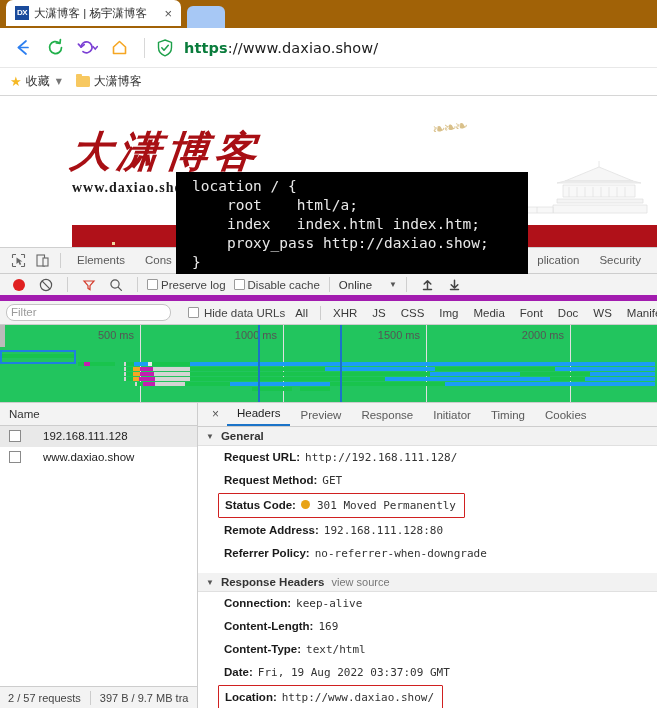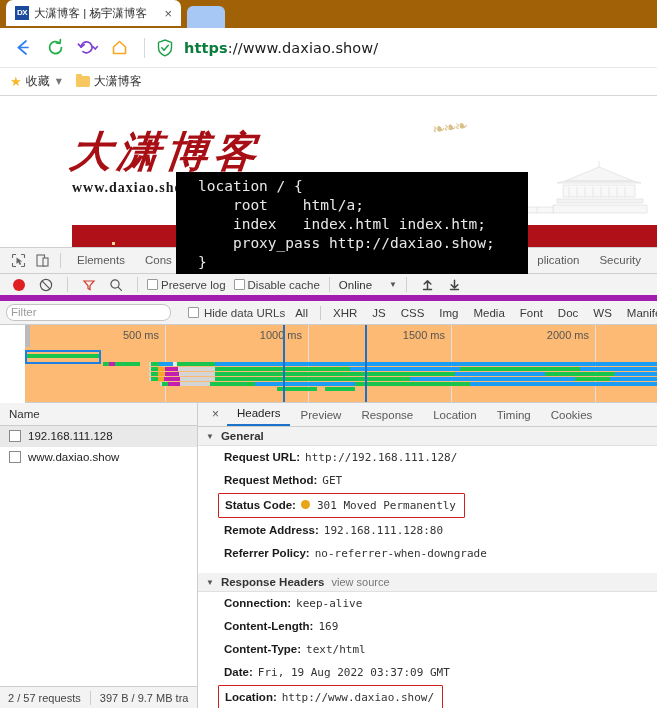--- a/index.html
+++ b/index.html
@@ -106,21 +106,21 @@
   }
   .redband:after{
     content:""; position:absolute; left:40px; bottom:2px; width:3px; height:3px;
     background:#f0d8a0;
   }
 
   
   .code-overlay {
     position: absolute; left: 176px; top: 172px; width: 352px; height: 102px;
     background: #000; z-index: 40;
-    padding: 5px 0 0 22px;
+    padding: 5px 0 0 16px;
     font-family: "DejaVu Sans Mono", monospace;
     font-size: 14.5px; line-height: 19px; color: #e8e8e8;
     white-space: pre; overflow: hidden;
   }
 
   
   .devtools {
     position: absolute; left: 0; top: 247px; width: 657px; height: 461px;
     background: #fff; border-top: 1px solid #cfcfcf;
     display: flex; flex-direction: column;
@@ -159,21 +159,21 @@
     width: 165px; height: 17px; border: 1px solid #c4c4c4; background: #fff;
     border-radius: 8px; font-size: 11.5px; color: #9a9a9a; padding: 0 4px;
     line-height: 15px; flex: none;
   }
   .f-chip { font-size: 11.5px; color: #3a3a3a; padding: 1px 5px; border-radius: 7px;
             white-space: nowrap; }
   .f-sep { width: 1px; height: 14px; background: #ccc; margin: 0 2px; flex:none; }
 
   .overview {
     height: 78px; position: relative; border-bottom: 1px solid #cdcdcd;
-    background: #fdba74; flex: none; overflow: hidden; margin-left: 25px;
+    background: #22c55e; flex: none; overflow: hidden;
   }
   .ov-tick { position: absolute; top: 0; width: 1px; height: 78px; background: #e0e0e0; }
   .ov-tick-lbl { position: absolute; top: 4px; font-size: 11px; color: #555;
                  transform: translateX(-100%); padding-right: 6px; }
   .ov-sel-left { position: absolute; left: 0; top: 0; width: 5px; height: 22px; background: #bbb; }
   .ov-line { position: absolute; width: 2px; top: 0; height: 78px; background: #1a73c8; }
   .ov-bar { position: absolute; height: 4px; }
   .ov-window {
     position: absolute; left: 0; top: 25px; width: 76px; height: 14px;
     border: 2px solid #1f7fe0; background: transparent;
@@ -181,21 +181,21 @@
 
   .lower { flex: 1; display: flex; min-height: 0; }
   .req-panel { width: 198px; border-right: 1px solid #cdcdcd; display: flex;
                flex-direction: column; min-width: 0; }
   .req-head {
     height: 23px; border-bottom: 1px solid #cdcdcd; background: #f3f3f3;
     font-size: 11.5px; color: #333; padding-left: 9px; line-height: 22px; flex: none;
   }
   .req-list { flex: 1; overflow: hidden; }
   .req-row {
-    height: 21px; display: flex; align-items: center; gap: 7px; padding-left: 9px;
+    height: 21px; display: flex; align-items: center; gap: 22px; padding-left: 9px;
     font-size: 11.5px; color: #222; border-bottom: 1px solid transparent;
   }
   .req-row.selected { background: #e9e9e9; }
   .row-cb { width: 12px; height: 12px; border: 1px solid #8a8a8a; background: #fff; flex: none; }
   .statusbar {
     height: 22px; border-top: 1px solid #cdcdcd; background: #f3f3f3;
     display: flex; align-items: center; padding: 0 8px; gap: 7px;
     font-size: 11px; color: #444; flex: none; overflow: hidden; white-space: nowrap;
   }
 
@@ -494,21 +494,21 @@
           <span>397 B / 9.7 MB tra</span>
         </div>
       </div>
 
       <div class="detail-panel">
         <div class="det-tabs">
           <span class="det-close">×</span>
           <span class="det-tab active">Headers</span>
           <span class="det-tab">Preview</span>
           <span class="det-tab">Response</span>
-          <span class="det-tab">Location</span>
+          <span class="det-tab">Initiator</span>
           <span class="det-tab">Timing</span>
           <span class="det-tab">Cookies</span>
         </div>
 
         <div class="det-body">
 
           <div class="sec-head">
             <span class="tri">▼</span>
             <span>General</span>
           </div>

